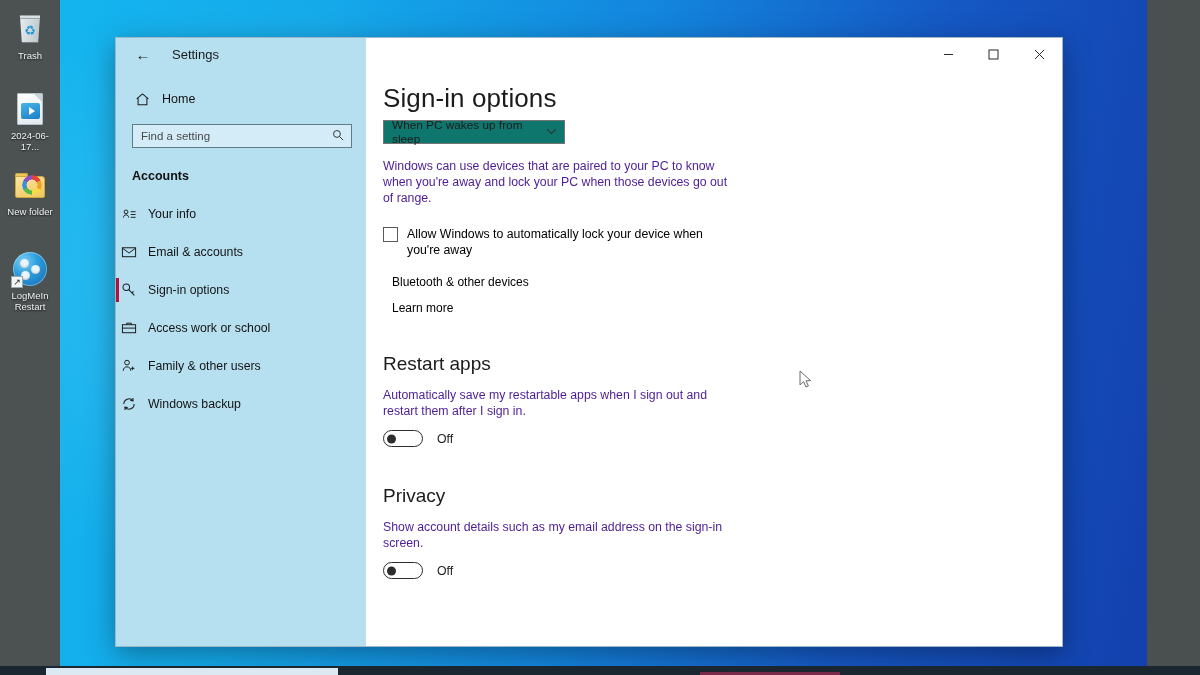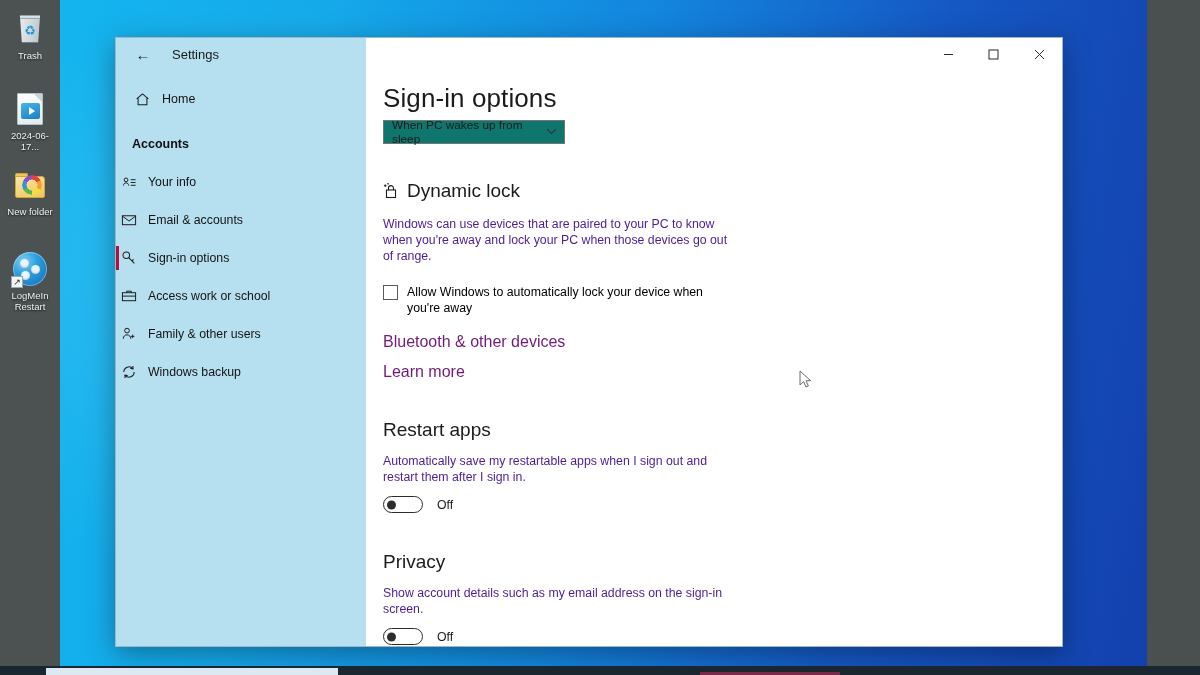--- a/index.html
+++ b/index.html
@@ -326,25 +326,26 @@
     margin-top: 1px;
   }
   .check-label {
     font-size: 12.3px; color: #000000;
     line-height: 16px;
     margin-left: 9px;
   }
 
   .link {
     display: block;
-    font-size: 16px; color: #701a75;
+    font-size: 12px; color: #000000;
     text-decoration: none;
     margin-top: 17px;
     width: fit-content;
     cursor: default;
+    margin-left: 9px;
   }
   .link.second { margin-top: 12px; }
 
   .toggle-row { display: flex; align-items: center; margin-top: 11px; }
   .toggle {
     width: 40px; height: 17px;
     border: 1px solid #2d2d2d;
     border-radius: 9px;
     background: #fff;
     position: relative;
@@ -434,20 +435,31 @@
 
       <div id="home-row">
         <span class="nav-ico">
           <svg width="15" height="15" viewBox="0 0 16 16">
             <path d="M8 2 L14.2 7.4 M8 2 L1.8 7.4 M3.3 6.6 V13.6 H12.7 V6.6" fill="none" stroke="#1c1c1c" stroke-width="1.1"></path>
           </svg>
         </span>
         <span id="home-label">Home</span>
       </div>
 
+      <div id="search-wrap">
+        <div id="search-box">
+          <input id="search-input" type="text" placeholder="Find a setting" style="">
+          <span id="search-icon">
+            <svg width="12" height="12" viewBox="0 0 14 14">
+              <circle cx="5.8" cy="5.8" r="4" fill="none" stroke="#2e2e2e" stroke-width="1.1"></circle>
+              <line x1="8.8" y1="8.8" x2="13" y2="13" stroke="#2e2e2e" stroke-width="1.1"></line>
+            </svg>
+          </span>
+        </div>
+      </div>
 
       <div id="section-title">Accounts</div>
 
       <div id="nav-list">
 
         <div class="nav-item">
           <span class="nav-ico">
             <svg width="15" height="15" viewBox="0 0 16 16">
               <circle cx="4.3" cy="5.2" r="2" fill="none" stroke="#1c1c1c" stroke-width="1"></circle>
               <path d="M1.5 11.3c0-1.9 1.3-2.9 2.8-2.9s2.8 1 2.8 2.9" fill="none" stroke="#1c1c1c" stroke-width="1"></path>
@@ -545,31 +557,20 @@
 
         <div id="sleep-dropdown">
           <span class="dd-text">When PC wakes up from sleep</span>
           <span class="dd-chev">
             <svg width="11" height="7" viewBox="0 0 11 7">
                 <path d="M1 1 L5.5 5.6 L10 1" fill="none" stroke="#2e2e2e" stroke-width="1.05"></path>
               </svg>
           </span>
         </div>
 
-        <div class="sec-head-row">
-          <span class="sec-ico">
-            <svg width="17" height="19" viewBox="0 0 17 19">
-              <rect x="3.5" y="8" width="9" height="7.5" fill="none" stroke="#1b1b1b" stroke-width="1.1"></rect>
-              <path d="M5.5 8 V6.1a2.5 2.5 0 0 1 5 0V8" fill="none" stroke="#1b1b1b" stroke-width="1.1"></path>
-              <path d="M2.2 2.3 L2.2 5.1 M0.9 3.7 L3.6 3.7" stroke="#1b1b1b" stroke-width=".9"></path>
-              <path d="M5.1 1 L5.1 2.6 M4.3 1.8 L5.9 1.8" stroke="#1b1b1b" stroke-width=".8"></path>
-            </svg>
-          </span>
-          <h2 class="sec-head">Dynamic lock</h2>
-        </div>
 
         <p class="body-text">Windows can use devices that are paired to your PC to know when you're away and lock your PC when those devices go out of range.</p>
 
         <div class="check-row">
           <span class="checkbox"></span>
           <span class="check-label">Allow Windows to automatically lock your device when you're away</span>
         </div>
 
         <a class="link" href="#">Bluetooth &amp; other devices</a>
         <a class="link second" href="#">Learn more</a>

